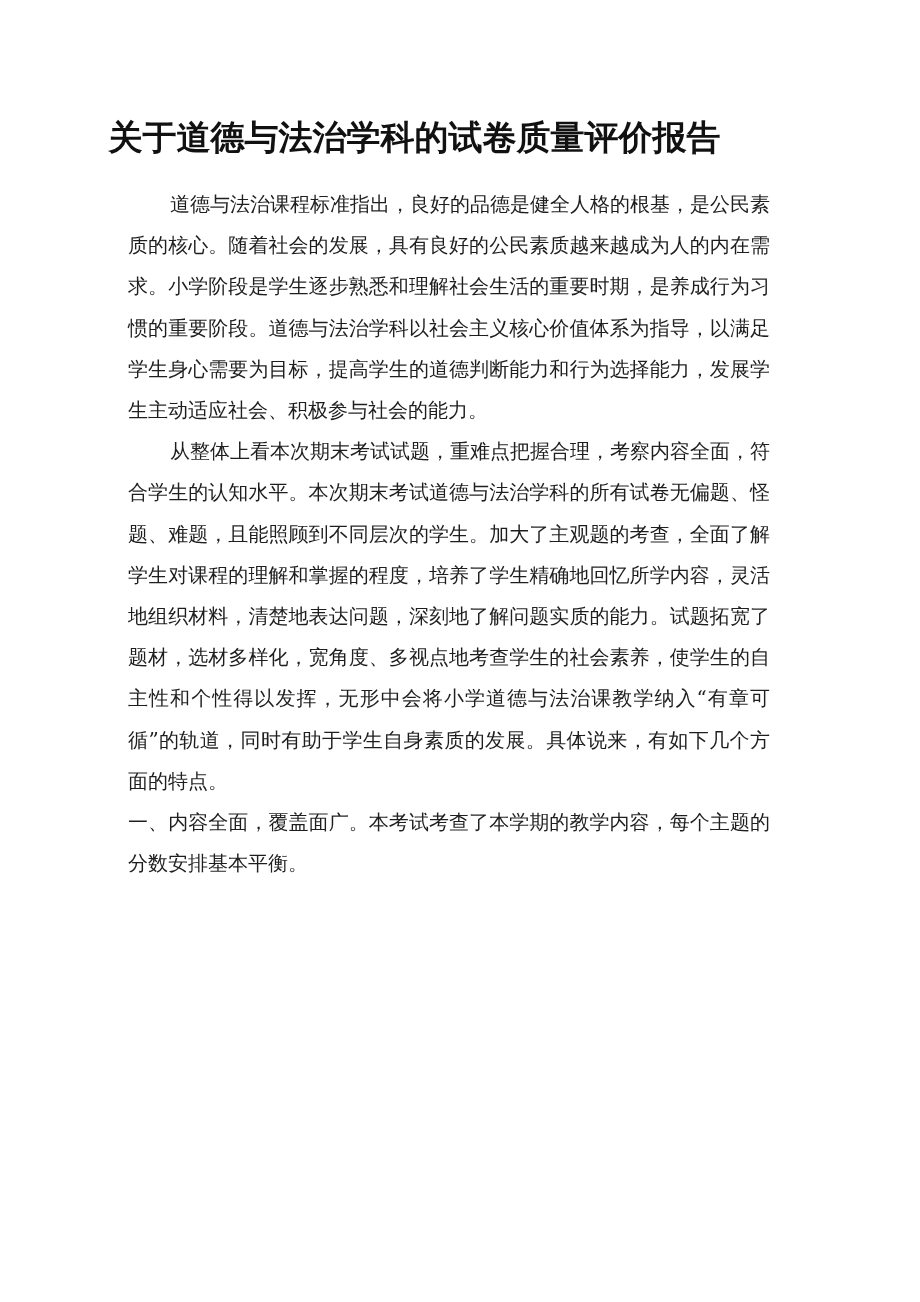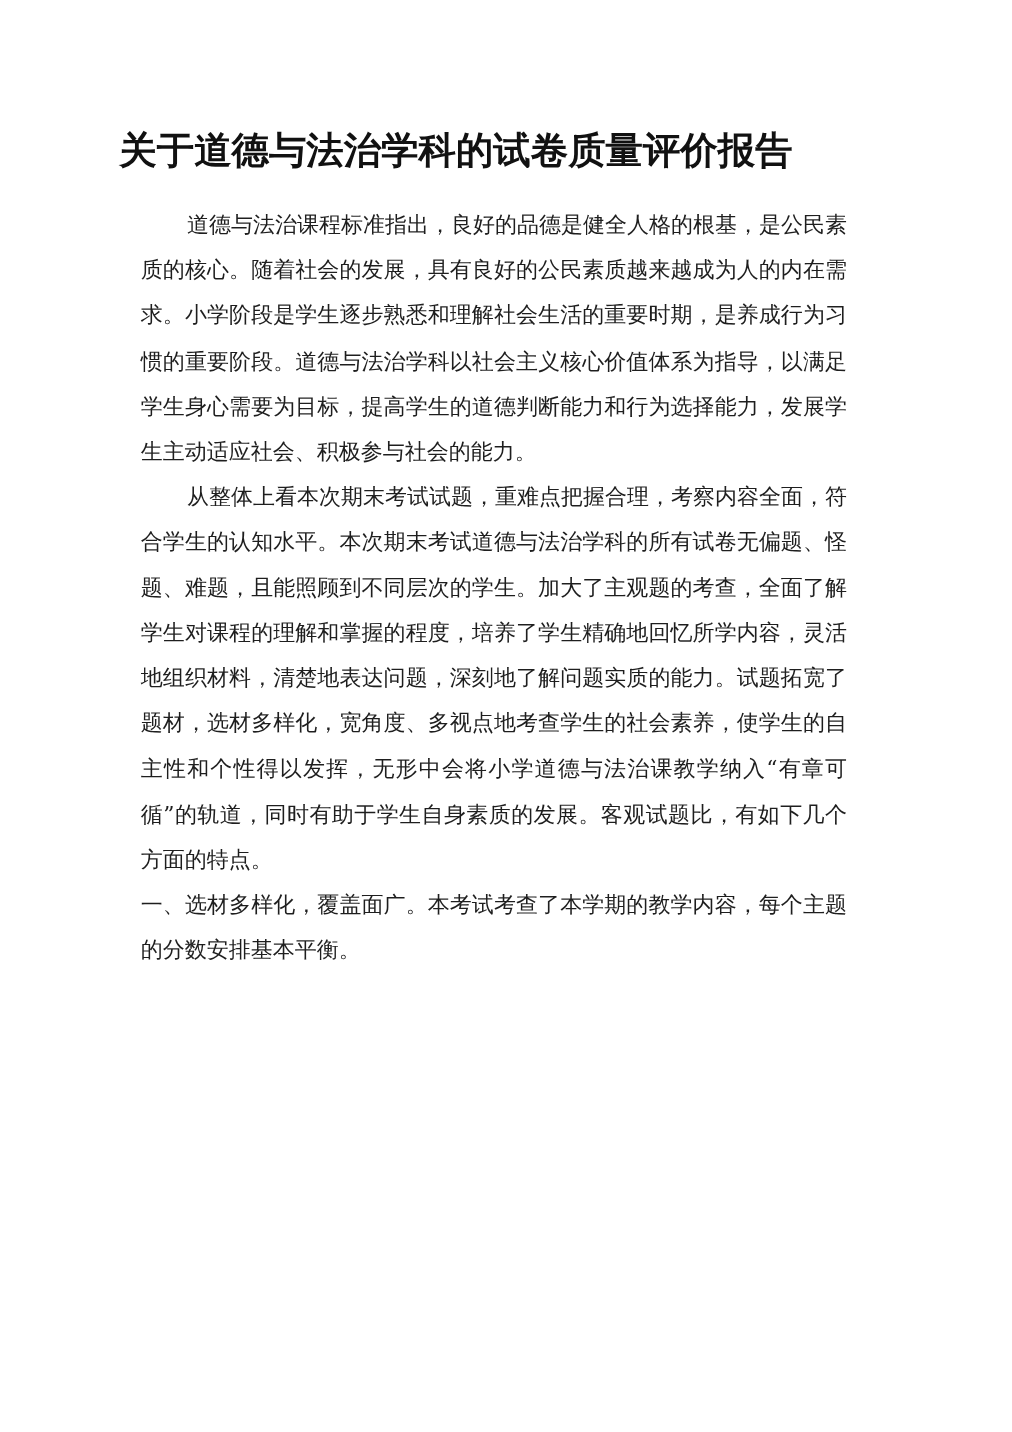--- a/index.html
+++ b/index.html
@@ -55,16 +55,16 @@
     }
   </style>
 </head>
 <body>
 
 <div class="page">
   <h1 class="title">关于道德与法治学科的试卷质量评价报告</h1>
 
   <div class="body">
     <p class="para indent">道德与法治课程标准指出，良好的品德是健全人格的根基，是公民素质的核心。随着社会的发展，具有良好的公民素质越来越成为人的内在需求。小学阶段是学生逐步熟悉和理解社会生活的重要时期，是养成行为习惯的重要阶段。道德与法治学科以社会主义核心价值体系为指导，以满足学生身心需要为目标，提高学生的道德判断能力和行为选择能力，发展学生主动适应社会、积极参与社会的能力。</p>
-    <p class="para indent">从整体上看本次期末考试试题，重难点把握合理，考察内容全面，符合学生的认知水平。本次期末考试道德与法治学科的所有试卷无偏题、怪题、难题，且能照顾到不同层次的学生。加大了主观题的考查，全面了解学生对课程的理解和掌握的程度，培养了学生精确地回忆所学内容，灵活地组织材料，清楚地表达问题，深刻地了解问题实质的能力。试题拓宽了题材，选材多样化，宽角度、多视点地考查学生的社会素养，使学生的自主性和个性得以发挥，无形中会将小学道德与法治课教学纳入“有章可循”的轨道，同时有助于学生自身素质的发展。客观试题比，有如下几个方面的特点。</p>
-    <p class="para">一、选材多样化，覆盖面广。本考试考查了本学期的教学内容，每个主题的分数安排基本平衡。</p>
+    <p class="para indent">从整体上看本次期末考试试题，重难点把握合理，考察内容全面，符合学生的认知水平。本次期末考试道德与法治学科的所有试卷无偏题、怪题、难题，且能照顾到不同层次的学生。加大了主观题的考查，全面了解学生对课程的理解和掌握的程度，培养了学生精确地回忆所学内容，灵活地组织材料，清楚地表达问题，深刻地了解问题实质的能力。试题拓宽了题材，选材多样化，宽角度、多视点地考查学生的社会素养，使学生的自主性和个性得以发挥，无形中会将小学道德与法治课教学纳入“有章可循”的轨道，同时有助于学生自身素质的发展。具体说来，有如下几个方面的特点。</p>
+    <p class="para">一、内容全面，覆盖面广。本考试考查了本学期的教学内容，每个主题的分数安排基本平衡。</p>
   </div>
 </div>
 
 </body></html>

